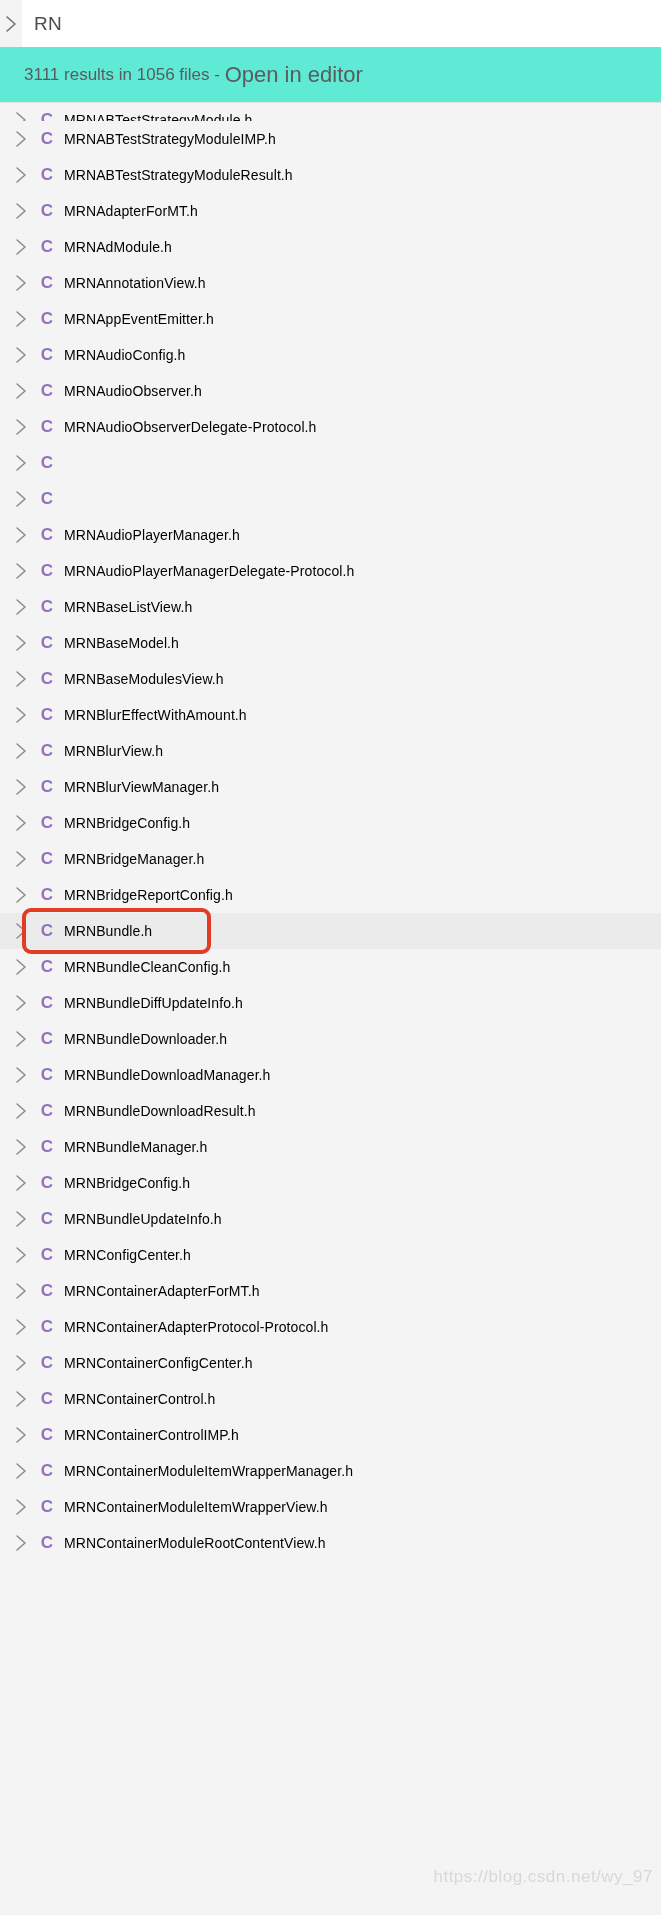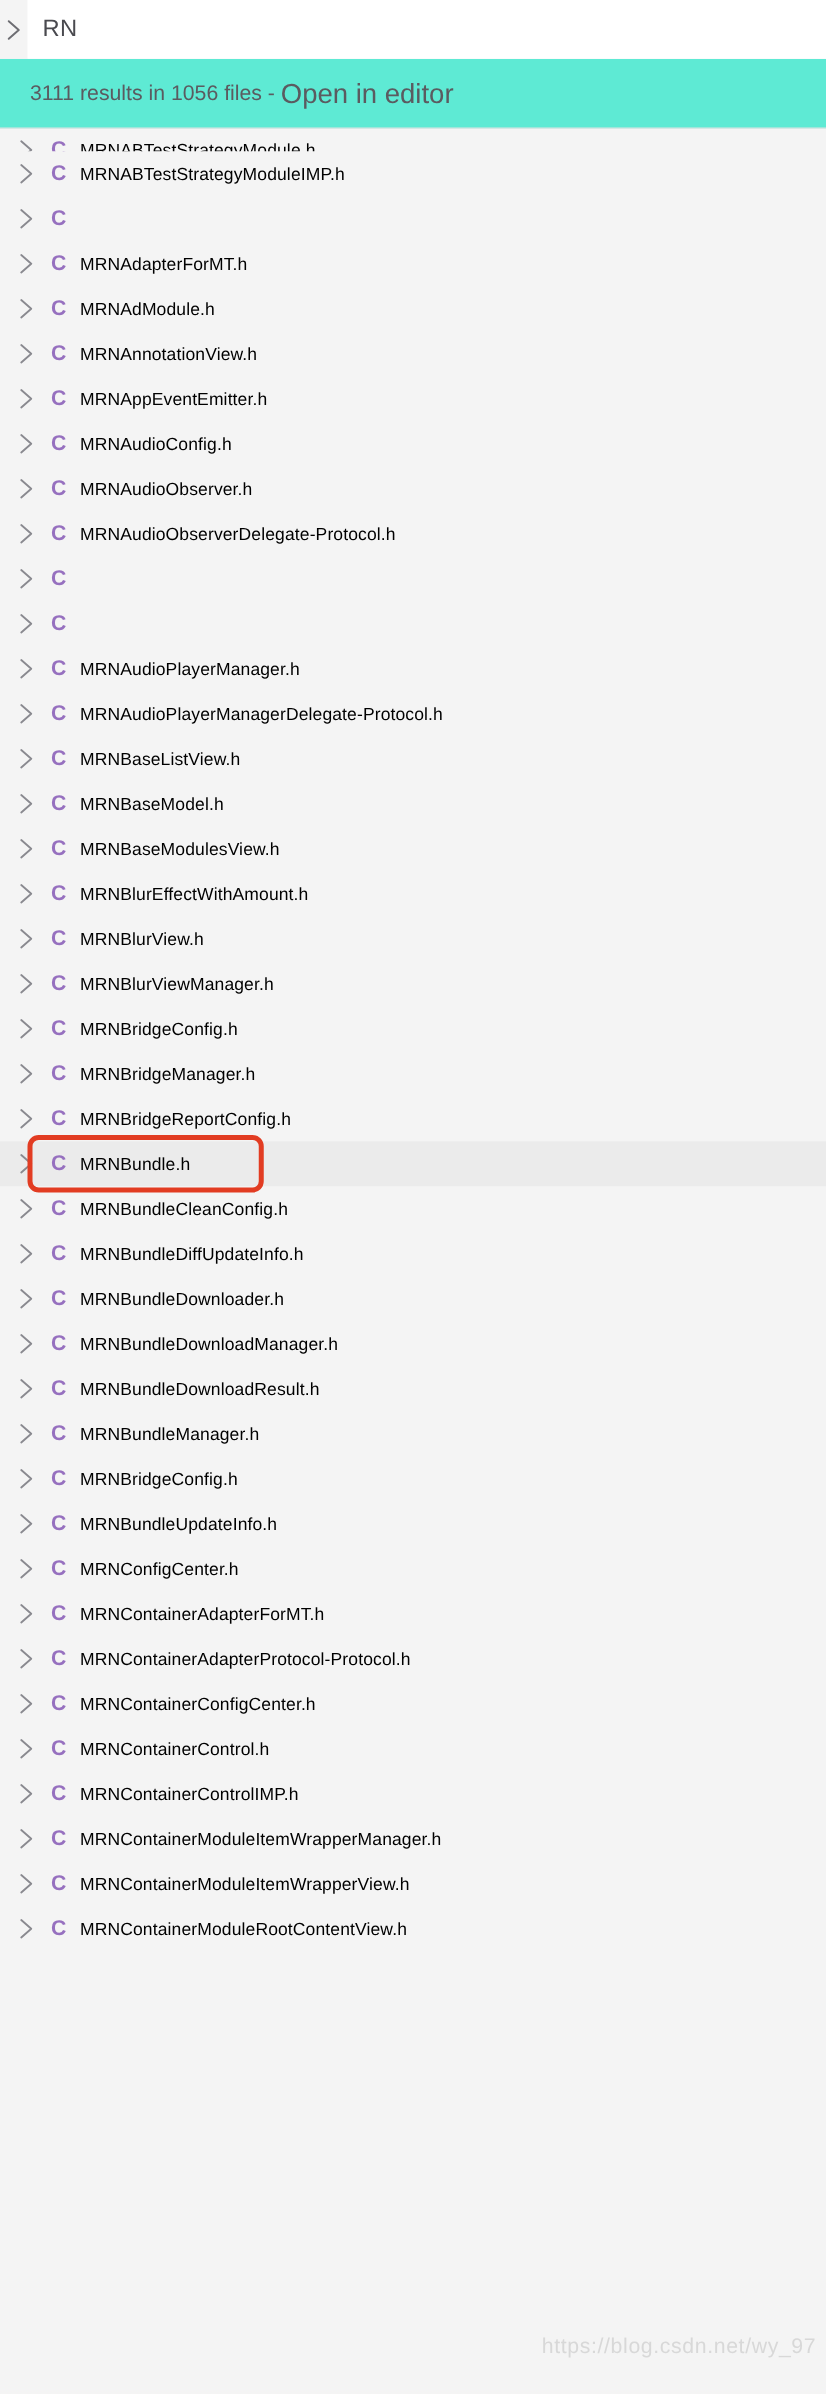--- a/index.html
+++ b/index.html
@@ -183,20 +183,21 @@
       </div>
     </div>
     <div class="file-row">
       <div class="row-inner">
         <div class="row-chevron">
           <svg width="13" height="18" viewBox="0 0 13 18" aria-hidden="true">
             <path d="M2 2 L10 9 L2 16" fill="none" stroke="#8a8a90" stroke-width="1.5" stroke-linecap="round" stroke-linejoin="round"></path>
           </svg>
         </div>
         <div class="row-type-icon">C</div>
+        <div class="row-label">MRNABTestStrategyModuleResult.h</div>
       </div>
     </div>
     <div class="file-row">
       <div class="row-inner">
         <div class="row-chevron">
           <svg width="13" height="18" viewBox="0 0 13 18" aria-hidden="true">
             <path d="M2 2 L10 9 L2 16" fill="none" stroke="#8a8a90" stroke-width="1.5" stroke-linecap="round" stroke-linejoin="round"></path>
           </svg>
         </div>
         <div class="row-type-icon">C</div>

